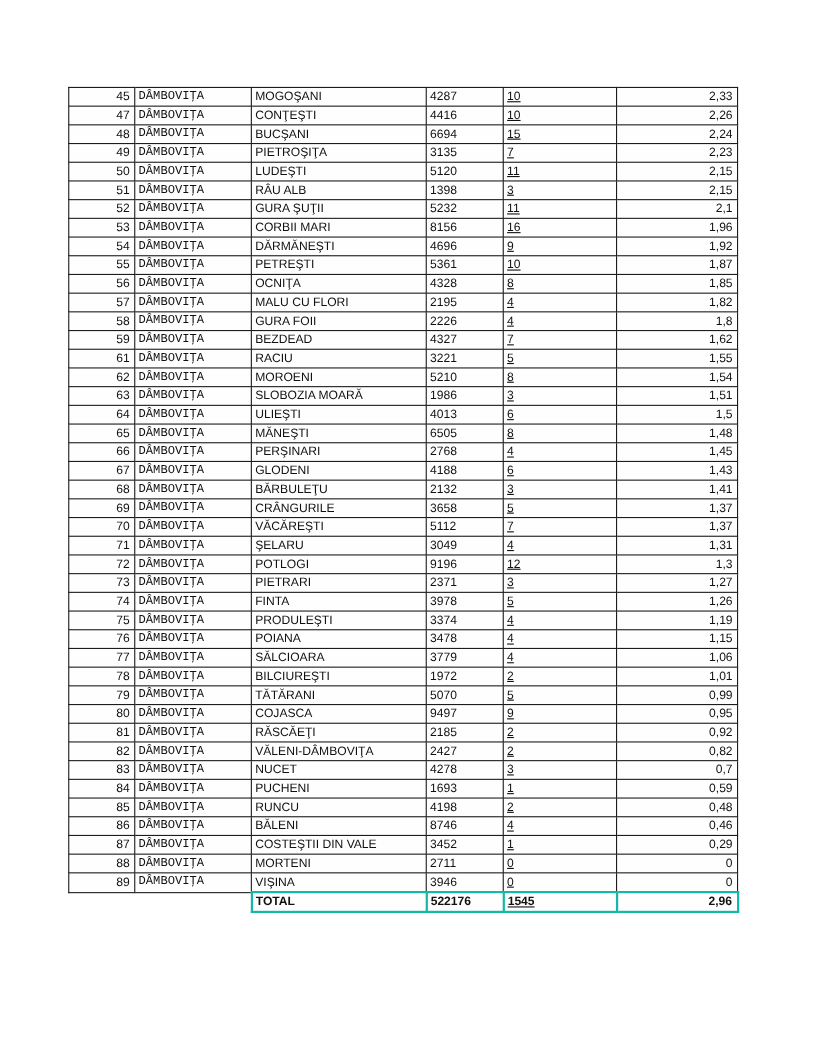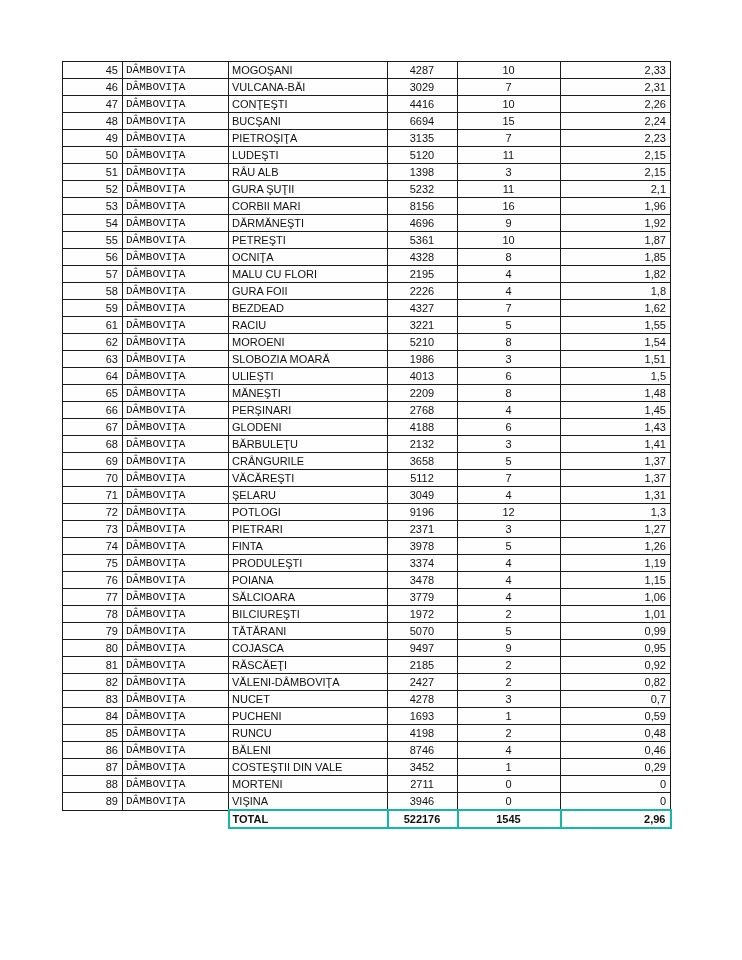--- a/index.html
+++ b/index.html
@@ -13,21 +13,21 @@
   }
   .page {
     position: relative;
     width: 742px;
     height: 960px;
     background: #ffffff;
   }
   .sheet {
     position: absolute;
     left: 62px;
-    top: 61px;
+    top: 79px;
   }
   table.data-table {
     border-collapse: collapse;
     table-layout: fixed;
     width: 608px;
   }
   table.data-table td {
     height: 16px;
     font-size: 11px;
     line-height: 12px;
@@ -43,22 +43,22 @@
   col.w0 { width: 60px; }
   col.w1 { width: 106px; }
   col.w2 { width: 159px; }
   col.w3 { width: 70px; }
   col.w4 { width: 103px; }
   col.w5 { width: 110px; }
 
   td.c0 { text-align: right; padding-right: 5px; }
   td.c1 { text-align: left; font-family: Liberation Mono, monospace; }
   td.c2 { text-align: left; }
-  td.c3 { text-align: center; padding-right: 5px; }
-  td.c4 { text-align: center; padding-right: 5px; }
+  td.c3 { text-align: left; padding-right: 5px; }
+  td.c4 { text-align: left; padding-right: 5px; text-decoration: underline; }
   td.c5 { text-align: right; padding-right: 5px; }
 
   tr.total-row td {
     font-weight: bold;
     border: 2px solid #14b8a6;
   }
   tr.total-row td.noborder {
     border: none;
     background: transparent;
   }
@@ -80,28 +80,20 @@
       <tbody>
           <tr>
             <td class="c0">45</td>
             <td class="c1">DÂMBOVIŢA</td>
             <td class="c2">MOGOŞANI</td>
             <td class="c3">4287</td>
             <td class="c4">10</td>
             <td class="c5">2,33</td>
           </tr>
           <tr>
-            <td class="c0">46</td>
-            <td class="c1">DÂMBOVIŢA</td>
-            <td class="c2">VULCANA-BĂI</td>
-            <td class="c3">3029</td>
-            <td class="c4">7</td>
-            <td class="c5">2,31</td>
-          </tr>
-          <tr>
             <td class="c0">47</td>
             <td class="c1">DÂMBOVIŢA</td>
             <td class="c2">CONŢEŞTI</td>
             <td class="c3">4416</td>
             <td class="c4">10</td>
             <td class="c5">2,26</td>
           </tr>
           <tr>
             <td class="c0">48</td>
             <td class="c1">DÂMBOVIŢA</td>
@@ -227,21 +219,21 @@
             <td class="c1">DÂMBOVIŢA</td>
             <td class="c2">ULIEŞTI</td>
             <td class="c3">4013</td>
             <td class="c4">6</td>
             <td class="c5">1,5</td>
           </tr>
           <tr>
             <td class="c0">65</td>
             <td class="c1">DÂMBOVIŢA</td>
             <td class="c2">MĂNEŞTI</td>
-            <td class="c3">2209</td>
+            <td class="c3">6505</td>
             <td class="c4">8</td>
             <td class="c5">1,48</td>
           </tr>
           <tr>
             <td class="c0">66</td>
             <td class="c1">DÂMBOVIŢA</td>
             <td class="c2">PERŞINARI</td>
             <td class="c3">2768</td>
             <td class="c4">4</td>
             <td class="c5">1,45</td>

